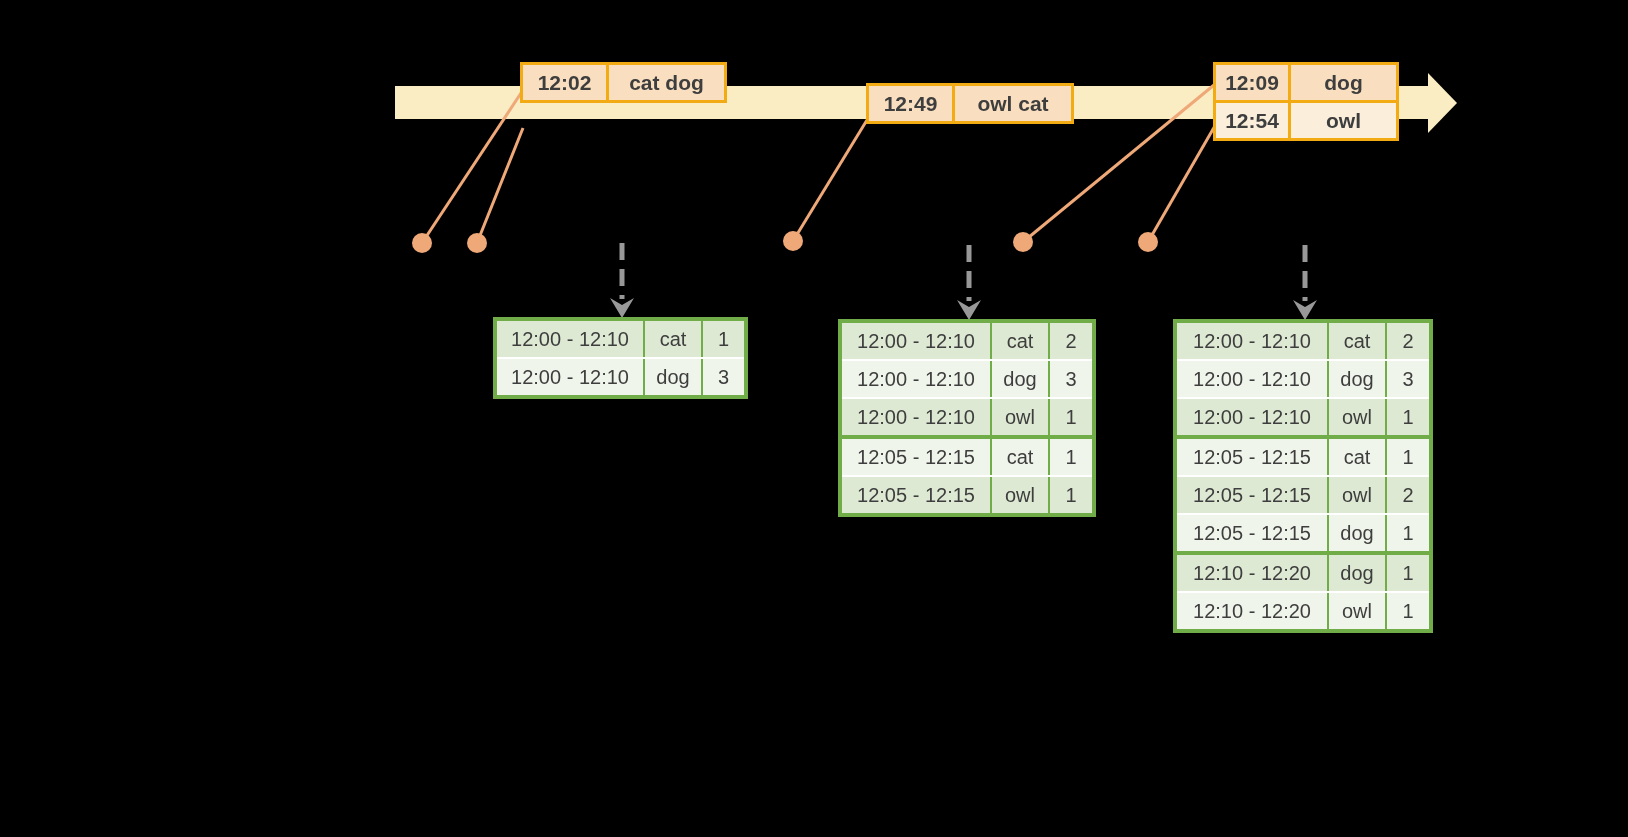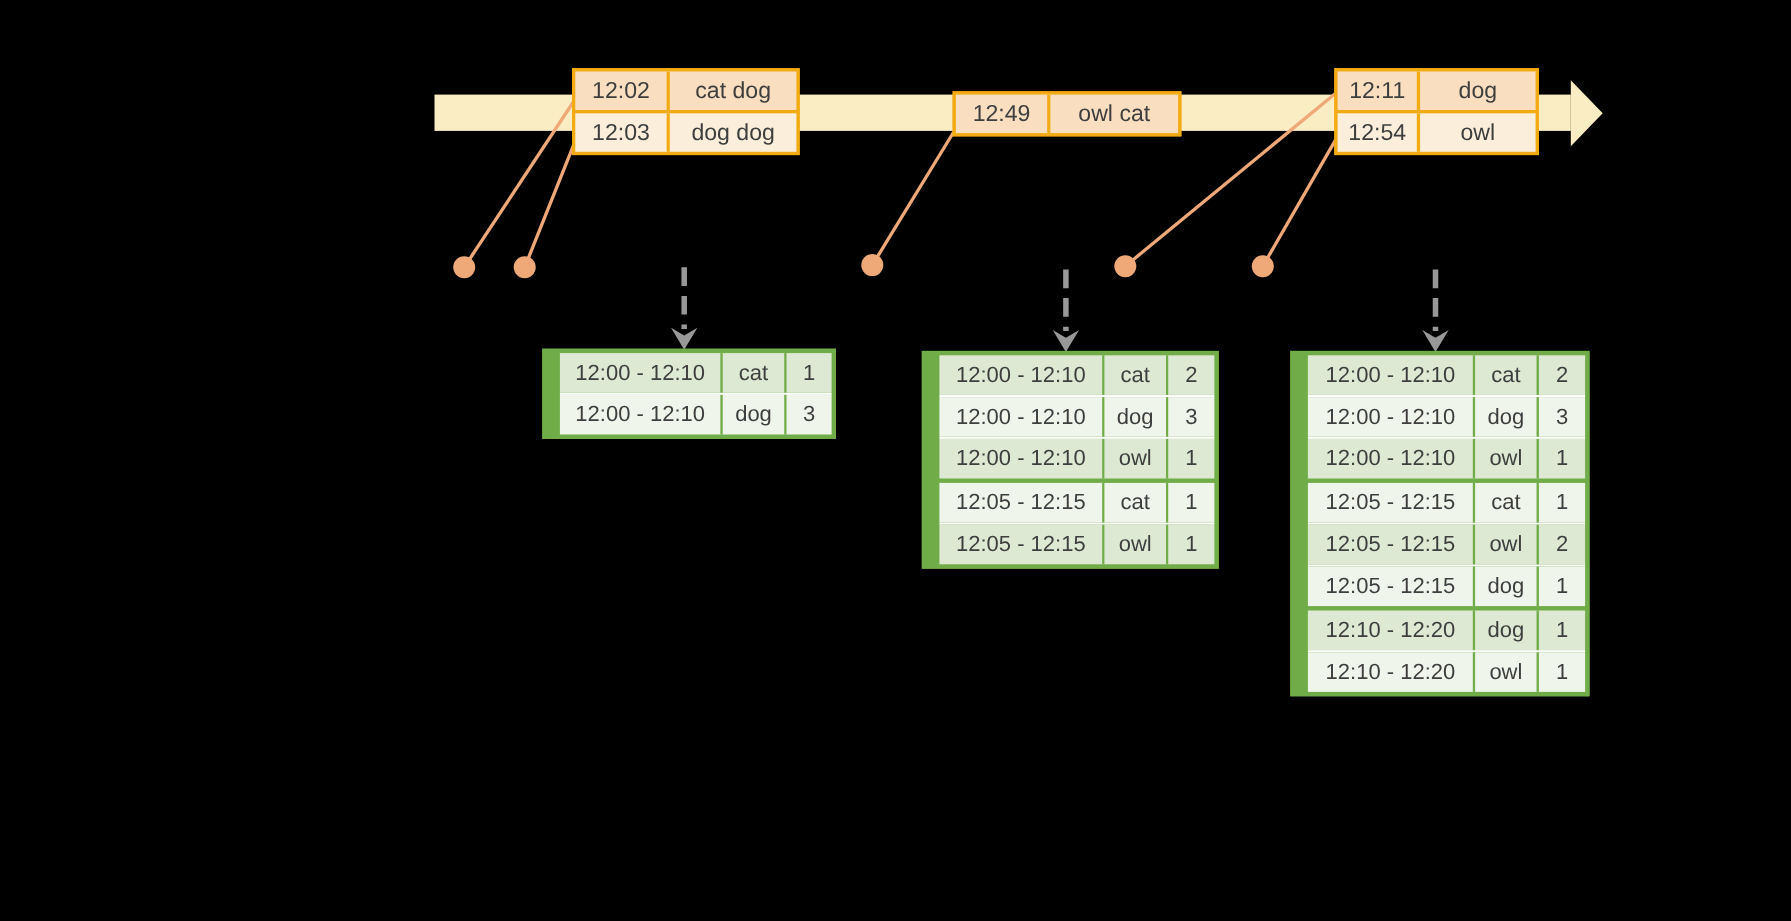--- a/index.html
+++ b/index.html
@@ -36,33 +36,33 @@
   .event-table{
     position:absolute;
     border:3px solid var(--event-border);
     background:var(--event-border);
     z-index:2;
   }
   .ev-row{display:flex;height:35px;}
   .ev-row + .ev-row{border-top:3px solid var(--event-border);}
   .ev-cell{
     display:flex;align-items:center;justify-content:center;
-    font-size:21px;color:var(--text);
+    font-size:21px;color:var(--text);font-weight:bold;
   }
   .ev-time{border-right:3px solid var(--event-border);}
   .ev-words{flex:1;}
   .ev-row.odd .ev-cell{background:var(--event-row-odd);}
   .ev-row.even .ev-cell{background:var(--event-row-even);}
 
   .result-table{
     position:absolute;
     border:4px solid var(--result-border);
     background:var(--result-border);
     z-index:2;
-    width:-moz-fit-content;width:fit-content;padding-left:12px;
+    width:-moz-fit-content;width:fit-content;
   }
   .res-row{display:flex;height:36px;}
   .res-row + .res-row{border-top:2px solid var(--row-separator);}
   .res-row.group-start{border-top:4px solid var(--result-border);}
   .res-cell{
     display:flex;align-items:center;justify-content:center;
     font-size:20px;color:var(--text);
   }
   .res-word,.res-count{border-left:2px solid var(--result-border);}
   .res-row.odd .res-cell{background:var(--result-row-odd);}
@@ -109,34 +109,30 @@
       </g>
     </g>
   </svg>
 
   <div id="event-tables">
       <div class="event-table" style="left: 520px; top: 62px; width: 201px;">
         <div class="ev-row odd">
           <div class="ev-cell ev-time" style="width: 83px;">12:02</div>
           <div class="ev-cell ev-words">cat dog</div>
         </div>
-        <div class="ev-row even">
-          <div class="ev-cell ev-time" style="width: 83px;">12:03</div>
-          <div class="ev-cell ev-words">dog dog</div>
-        </div>
       </div>
       <div class="event-table" style="left: 866px; top: 83px; width: 202px;">
         <div class="ev-row odd">
           <div class="ev-cell ev-time" style="width: 83px;">12:49</div>
           <div class="ev-cell ev-words">owl cat</div>
         </div>
       </div>
       <div class="event-table" style="left: 1213px; top: 62px; width: 180px;">
         <div class="ev-row odd">
-          <div class="ev-cell ev-time" style="width: 72px;">12:11</div>
+          <div class="ev-cell ev-time" style="width: 72px;">12:09</div>
           <div class="ev-cell ev-words">dog</div>
         </div>
         <div class="ev-row even">
           <div class="ev-cell ev-time" style="width: 72px;">12:54</div>
           <div class="ev-cell ev-words">owl</div>
         </div>
       </div>
     </div>
   <div id="result-tables">
       <div class="result-table" style="left: 493px; top: 317px;">

